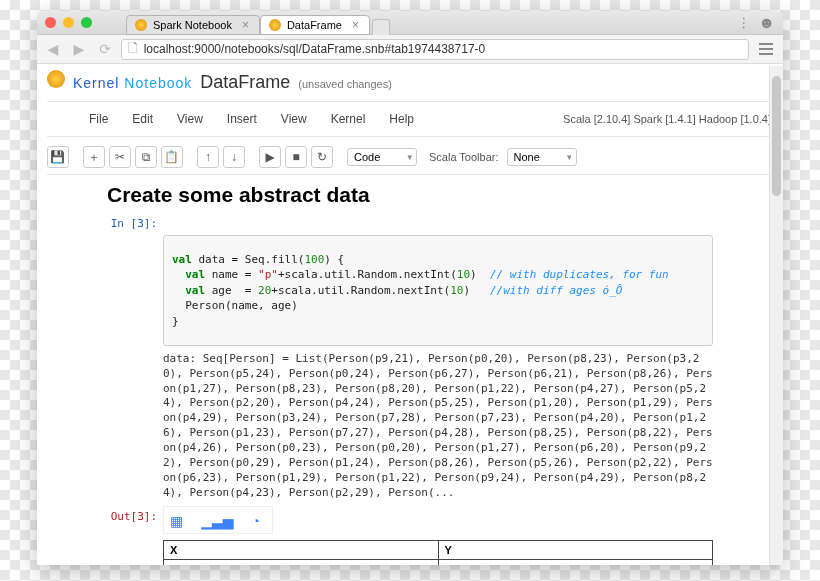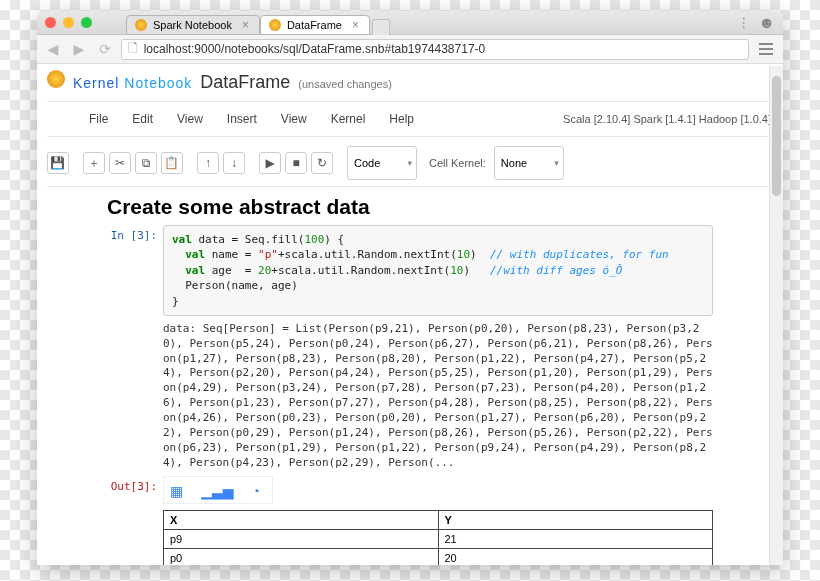--- a/index.html
+++ b/index.html
@@ -47,34 +47,34 @@
 .brand .sp { color:#1b63d6 } .brand .nb { color:#1ea0f2 }
 .pgtitle { font-size:18px; font-weight:300; color:#333; }
 .unsaved { font-size:11px; color:#777; }
 .divider { border:none; border-top:1px solid #e6e6e6; margin:6px 0; }
 .menubar { display:flex; gap:24px; font-size:12px; color:#444; padding:4px 2px; align-items:center;margin-left:40px; }
 .env { margin-left:auto; font-size:11px; color:#555; }
 .toolbar { display:flex; align-items:center; gap:4px; padding:3px 0 6px 0; border-bottom:1px solid #e6e6e6; }
 .tbtn { width:22px; height:22px; border:1px solid #ccc; border-radius:3px;
   display:flex; align-items:center; justify-content:center; font-size:12px; color:#555; background:#fff; }
 .tsep { width:6px; }
-.sel { height:34px; border:1px solid #ccc; border-radius:3px; padding:0 16px 0 6px;
+.sel { height:18px; border:1px solid #ccc; border-radius:3px; padding:0 16px 0 6px;
   font-size:11px; display:flex; align-items:center; position:relative; background:#fff; min-width:70px; }
 .sel::after { content:"▾"; position:absolute; right:4px; font-size:9px; color:#888; }
 .ct-label { font-size:11px; color:#555; margin:0 4px 0 8px; }
 .notebook-body { padding:0 60px 20px 60px; }
 .section-title { font-size:21px; font-weight:bold; margin:8px 0 6px 0; }
 .cell { display:flex; margin-bottom:6px; }
 .prompt { width:56px; flex-shrink:0; text-align:right; padding:4px 6px 0 0;
   font-family:Menlo,Monaco,monospace; font-size:11px; }
 .prompt.in { color:#1b5fb2 } .prompt.out { color:#b71c1c }
 .cellbody { flex:1; }
 .codebox { border:1px solid #cfcfcf; background:#f7f7f7; border-radius:3px;
-  padding:6px 8px; font-family:Menlo,Monaco,monospace; font-size:11px; line-height:1.4;
-  white-space:pre; color:#222; }
+  padding:16px 8px; font-family:Menlo,Monaco,monospace; font-size:11px; line-height:1.4;
+  white-space:pre; color:#222;margin-top:22px; }
 .kw { color:#008000; font-weight:bold } .num { color:#1a8c1a } .str { color:#b22222 }
 .cm { color:#1e90ff; font-style:italic }
 .outtext { font-family:Menlo,Monaco,monospace; font-size:11px; line-height:1.35;
   color:#333; word-break:break-all; margin-top:6px; }
 .out-icons { display:flex; gap:18px; padding:6px 0 4px 6px; border:1px solid #eee; width:110px; margin-bottom:6px;}
 .out-icons span { color:#3b82f6; font-size:14px; }
 .count { font-size:12px; margin:4px 0 4px 2px; }
 .dtable { width:100%; border-collapse:collapse; margin-top:4px; }
 .dtable th, .dtable td { border:1px solid #444; padding:3px 6px; font-size:11px; text-align:left; }
 .dtable th { font-weight:bold; background:#fff; }
@@ -161,21 +161,21 @@
       <div class="tbtn">↑</div>
       <div class="tbtn">↓</div>
       <div class="tsep"></div>
       <div class="tbtn">▶</div>
       <div class="tbtn">■</div>
       <div class="tbtn">↻</div>
       <div class="tsep"></div>
       <div class="sel">
           <span>Code</span>
         </div>
-      <span class="ct-label">Cell Kernel:</span>
+      <span class="ct-label">Scala Toolbar:</span>
       <div class="sel">
           <span>None</span>
         </div>
     </div>
 
     <div class="notebook-body">
       <div class="section-title">Create some abstract data</div>
 
       <div class="cell">
         <div class="prompt in">In [3]:</div>

